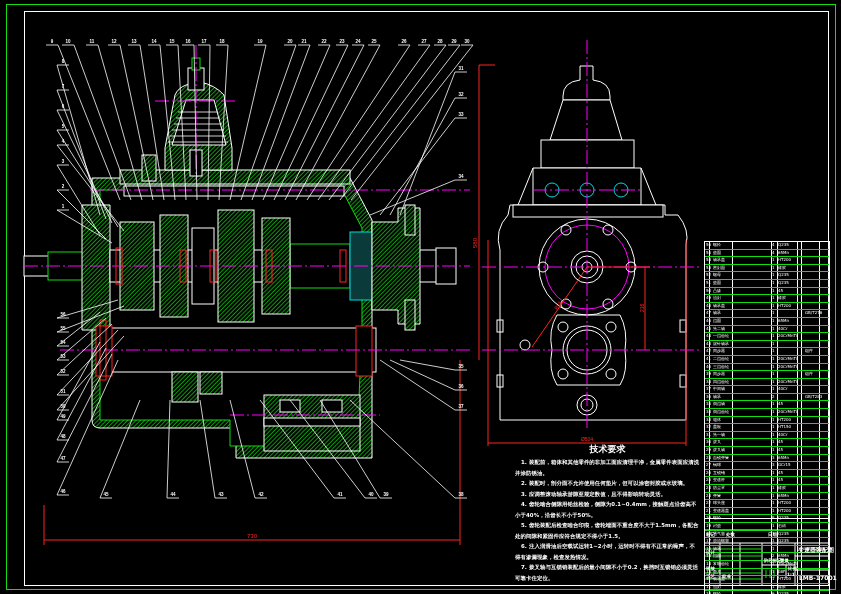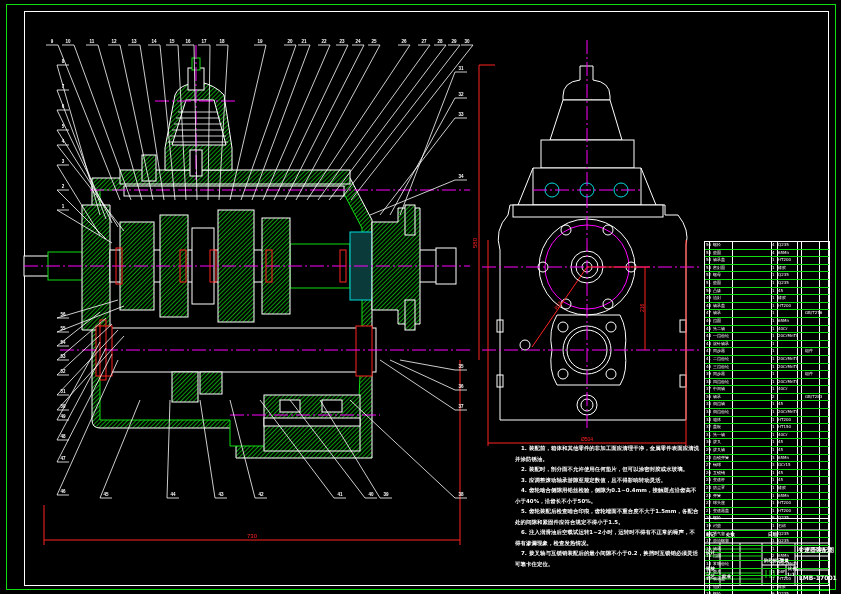--- a/index.html
+++ b/index.html
@@ -373,20 +373,21 @@
       <line x1="766" y1="570" x2="766" y2="578"></line>
       <line x1="770" y1="570" x2="770" y2="578"></line>
       <line x1="774" y1="570" x2="774" y2="578"></line>
     </g>
     <line x1="720" y1="543" x2="720" y2="585"></line>
     <line x1="740" y1="543" x2="740" y2="585"></line>
   </g>
 </svg>
 
 <div class="tr">
+  <div class="ttl">技术要求</div>
   <p>1. 装配前，箱体和其他零件的非加工面应清理干净，金属零件表面应清洗并涂防锈油。</p>
   <p>2. 装配时，剖分面不允许使用任何垫片，但可以涂密封胶或水玻璃。</p>
   <p>3. 应调整滚动轴承游隙至规定数值，且不得影响转动灵活。</p>
   <p>4. 齿轮啮合侧隙用铅丝检验，侧隙为0.1~0.4mm，接触斑点沿齿高不小于40%，沿齿长不小于50%。</p>
   <p>5. 齿轮装配后检查啮合印痕，齿轮端面不重合度不大于1.5mm，各配合处的间隙和紧固件应符合规定不得小于1.5。</p>
   <p>6. 注入润滑油后空载试运转1~2小时，运转时不得有不正常的噪声，不得有渗漏现象，检查发热情况。</p>
   <p>7. 拨叉轴与互锁销装配后的最小间隙不小于0.2，换挡时互锁销必须灵活可靠卡住定位。</p>
 </div>
 
 <div class="tbl" id="partsTable" style="border-left: 1px solid rgb(255, 255, 255); border-right: 1px solid rgb(255, 255, 255); border-top: 1px solid rgb(255, 255, 255);">

